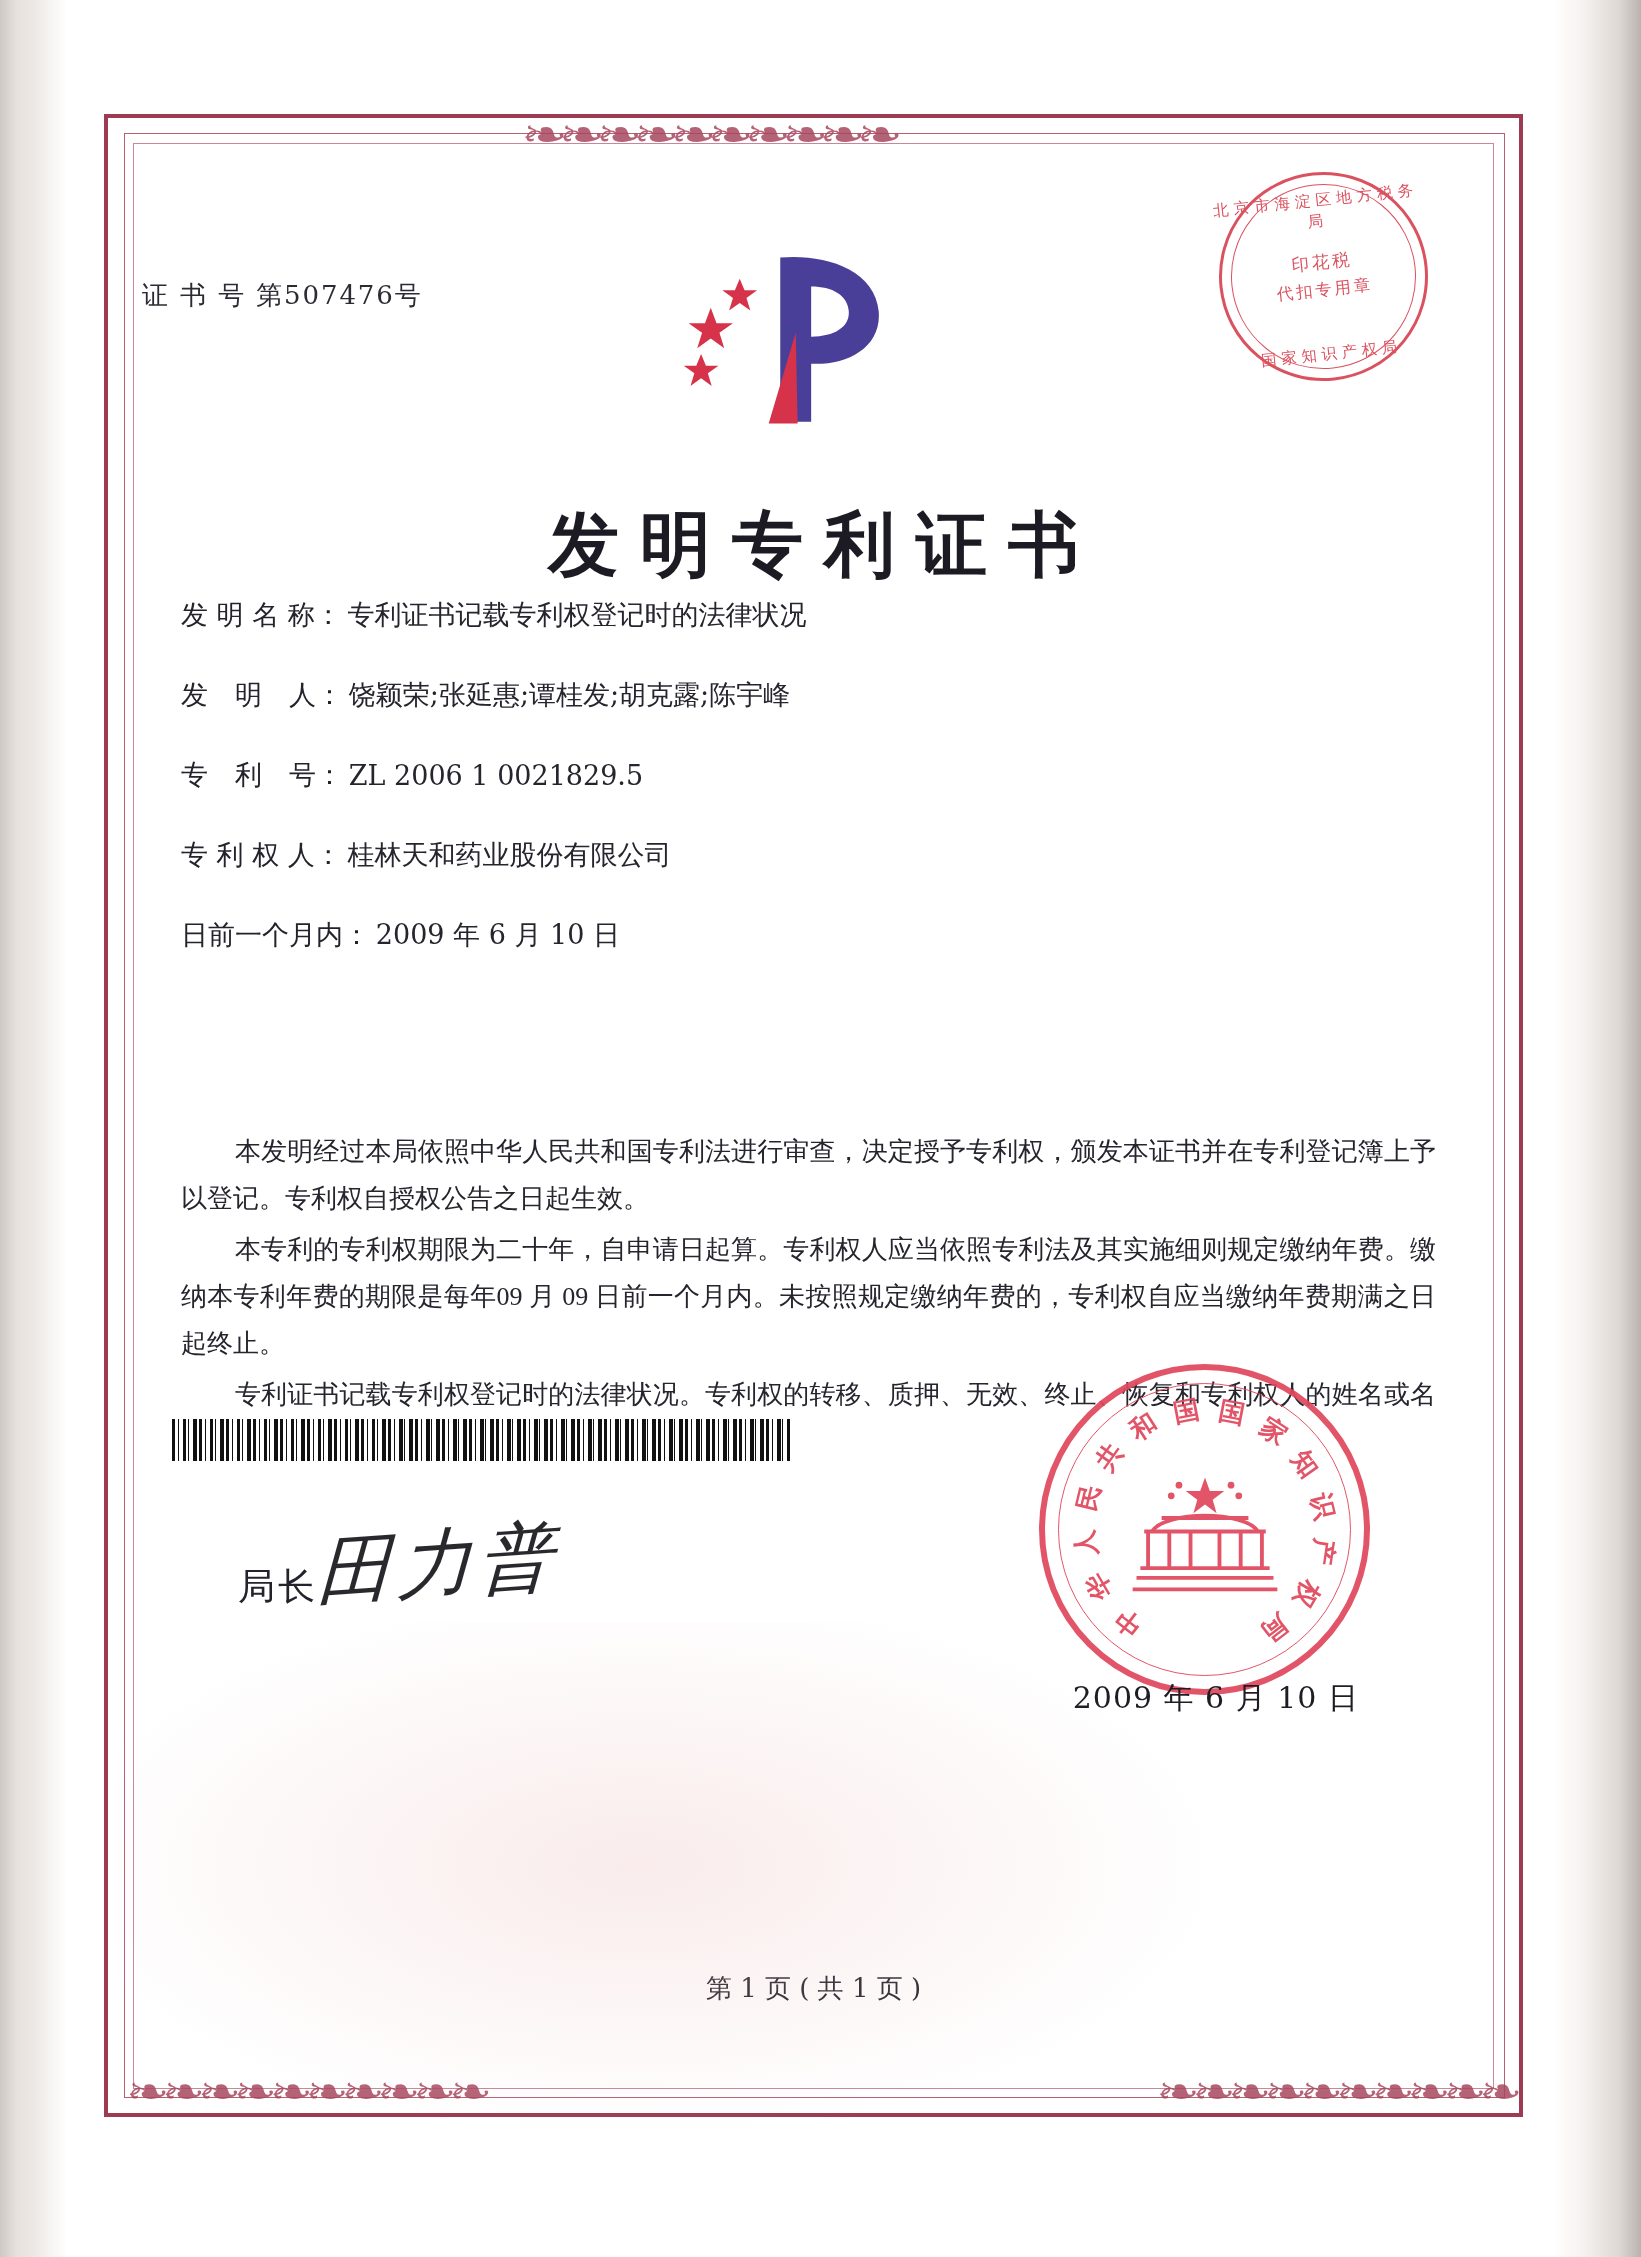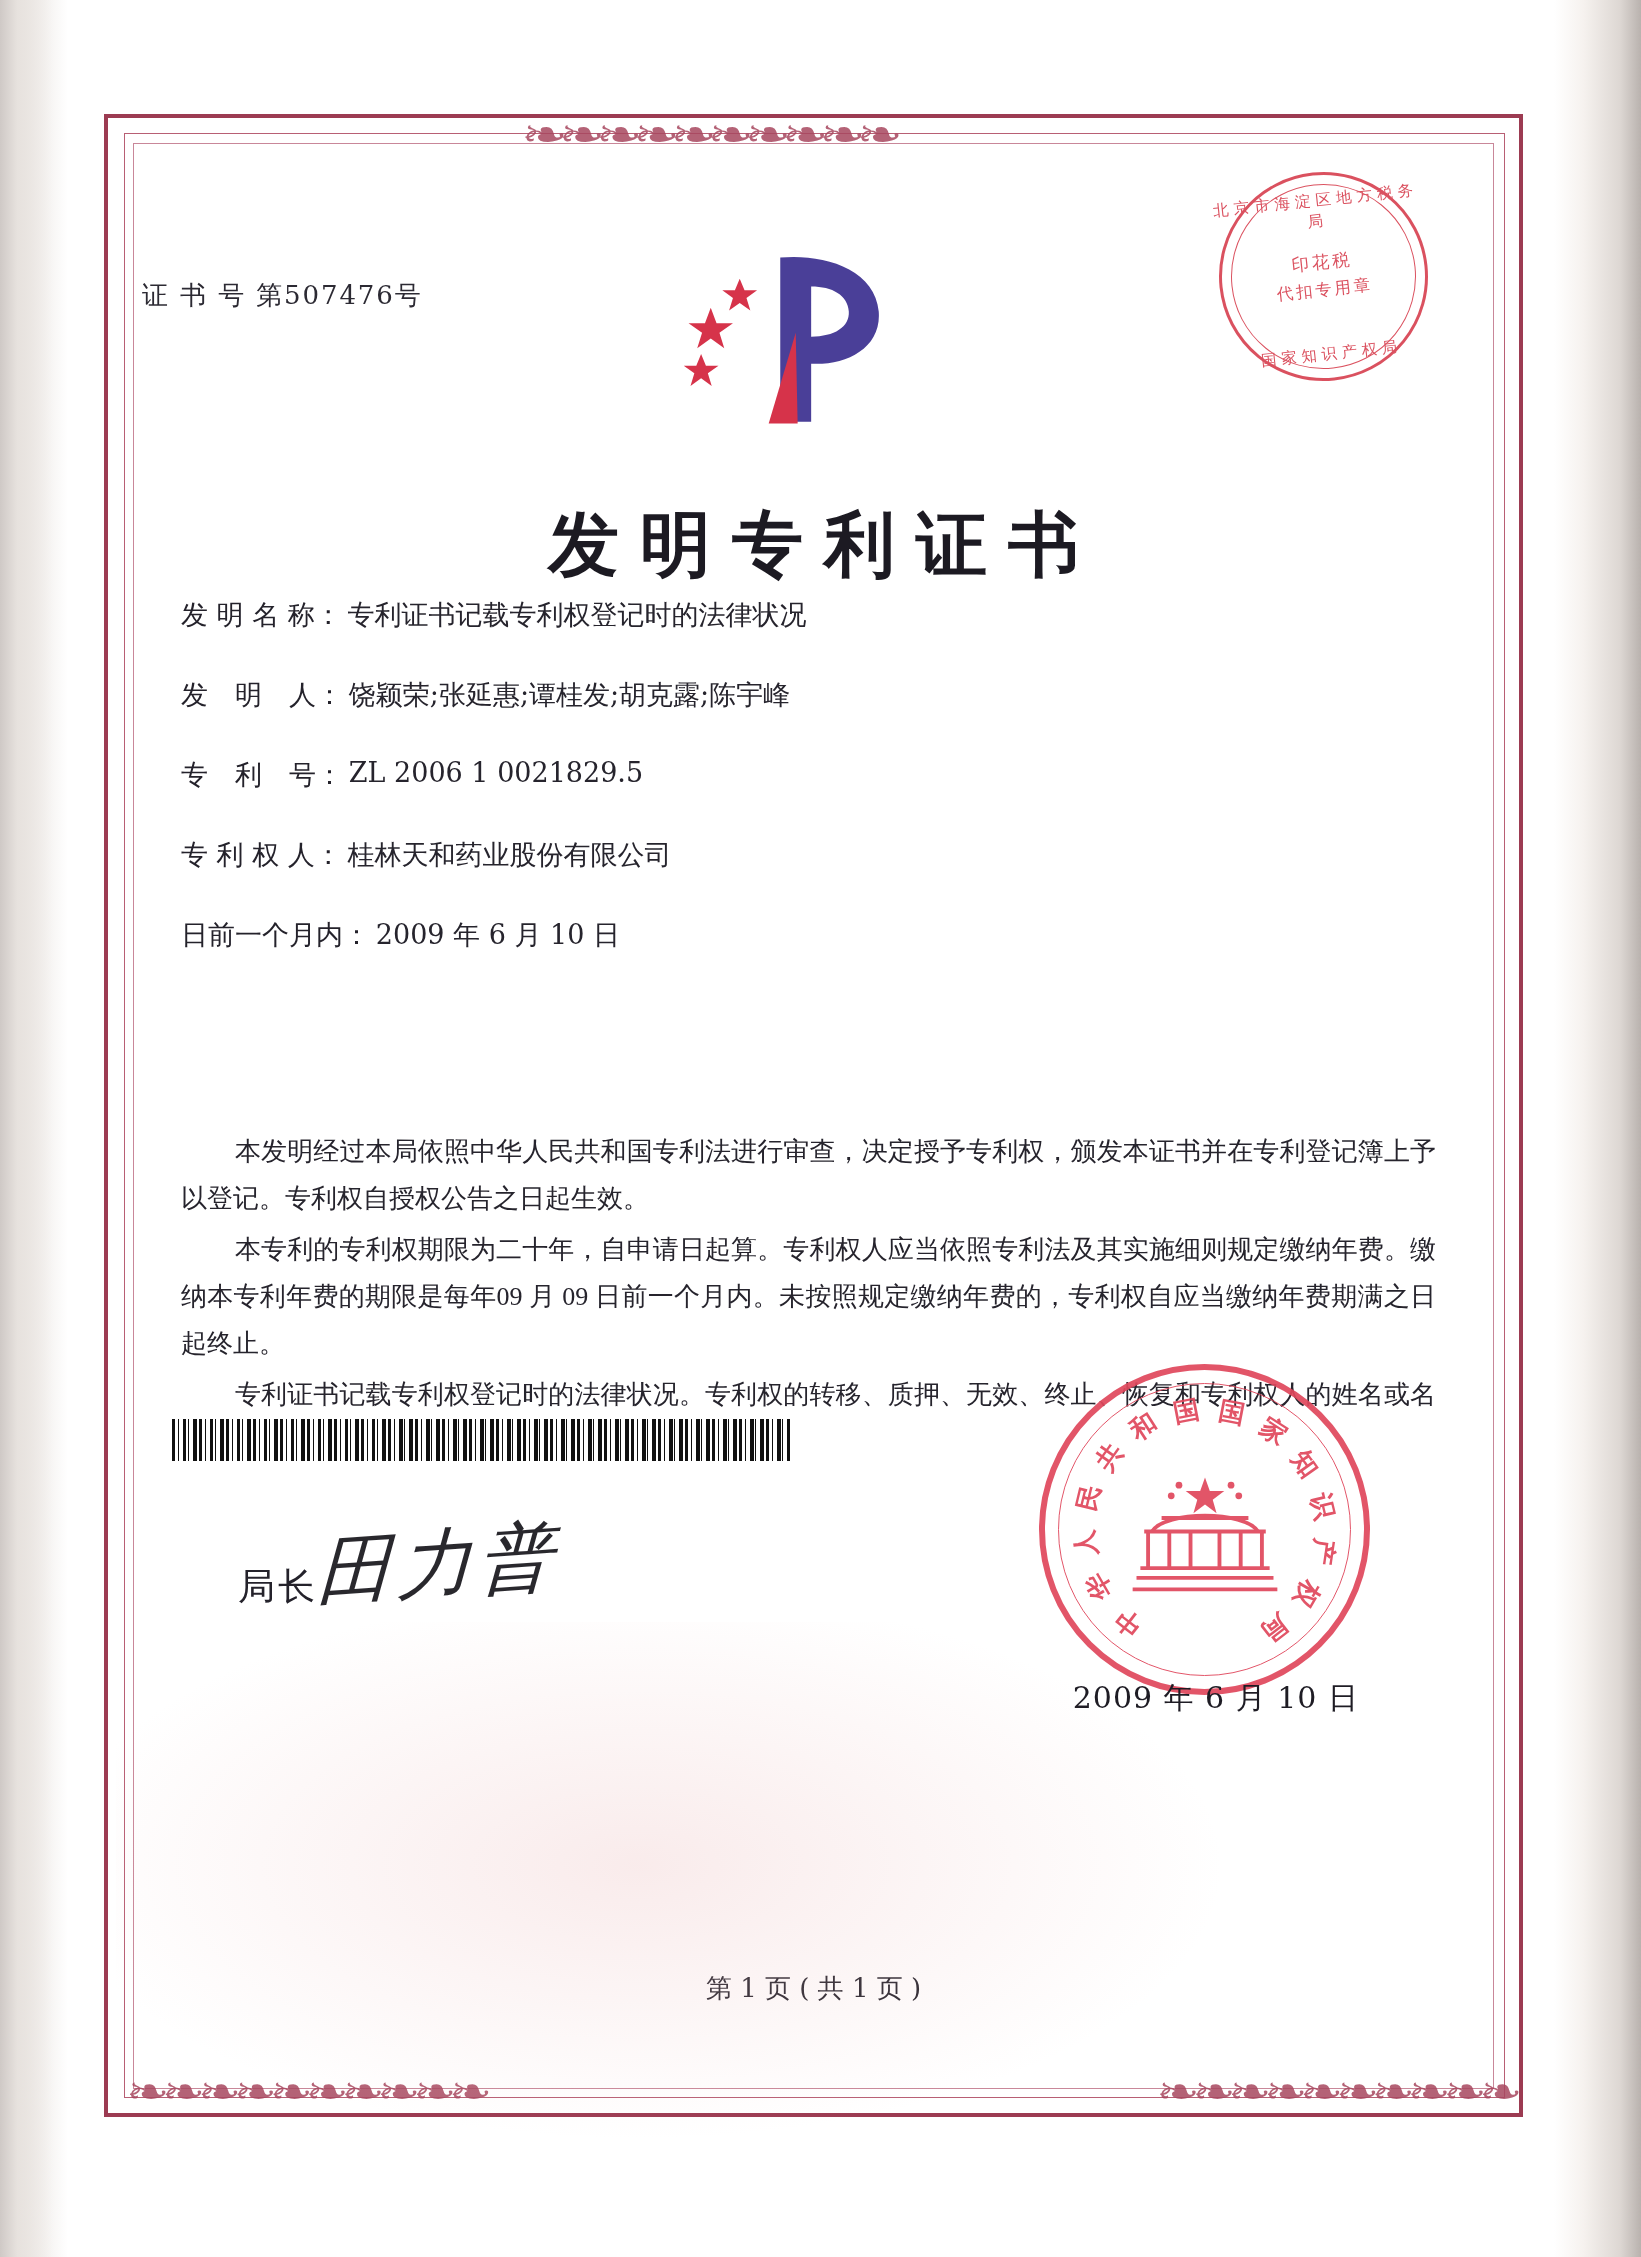--- a/index.html
+++ b/index.html
@@ -177,21 +177,21 @@
   }
 
   
   .fields {
     position: absolute;
     left: 48px; top: 454px;
     width: 1265px;
   }
   .field-row {
     display: flex;
-    align-items: flex-start;
+    align-items: center;
     margin-bottom: 44px;
     font-size: 27px;
     color: #22202a;
     font-family: "DejaVu Serif", "Liberation Serif", serif;
   }
   .field-label {
     white-space: nowrap;
     color: #24222b;
   }
   .field-value {

